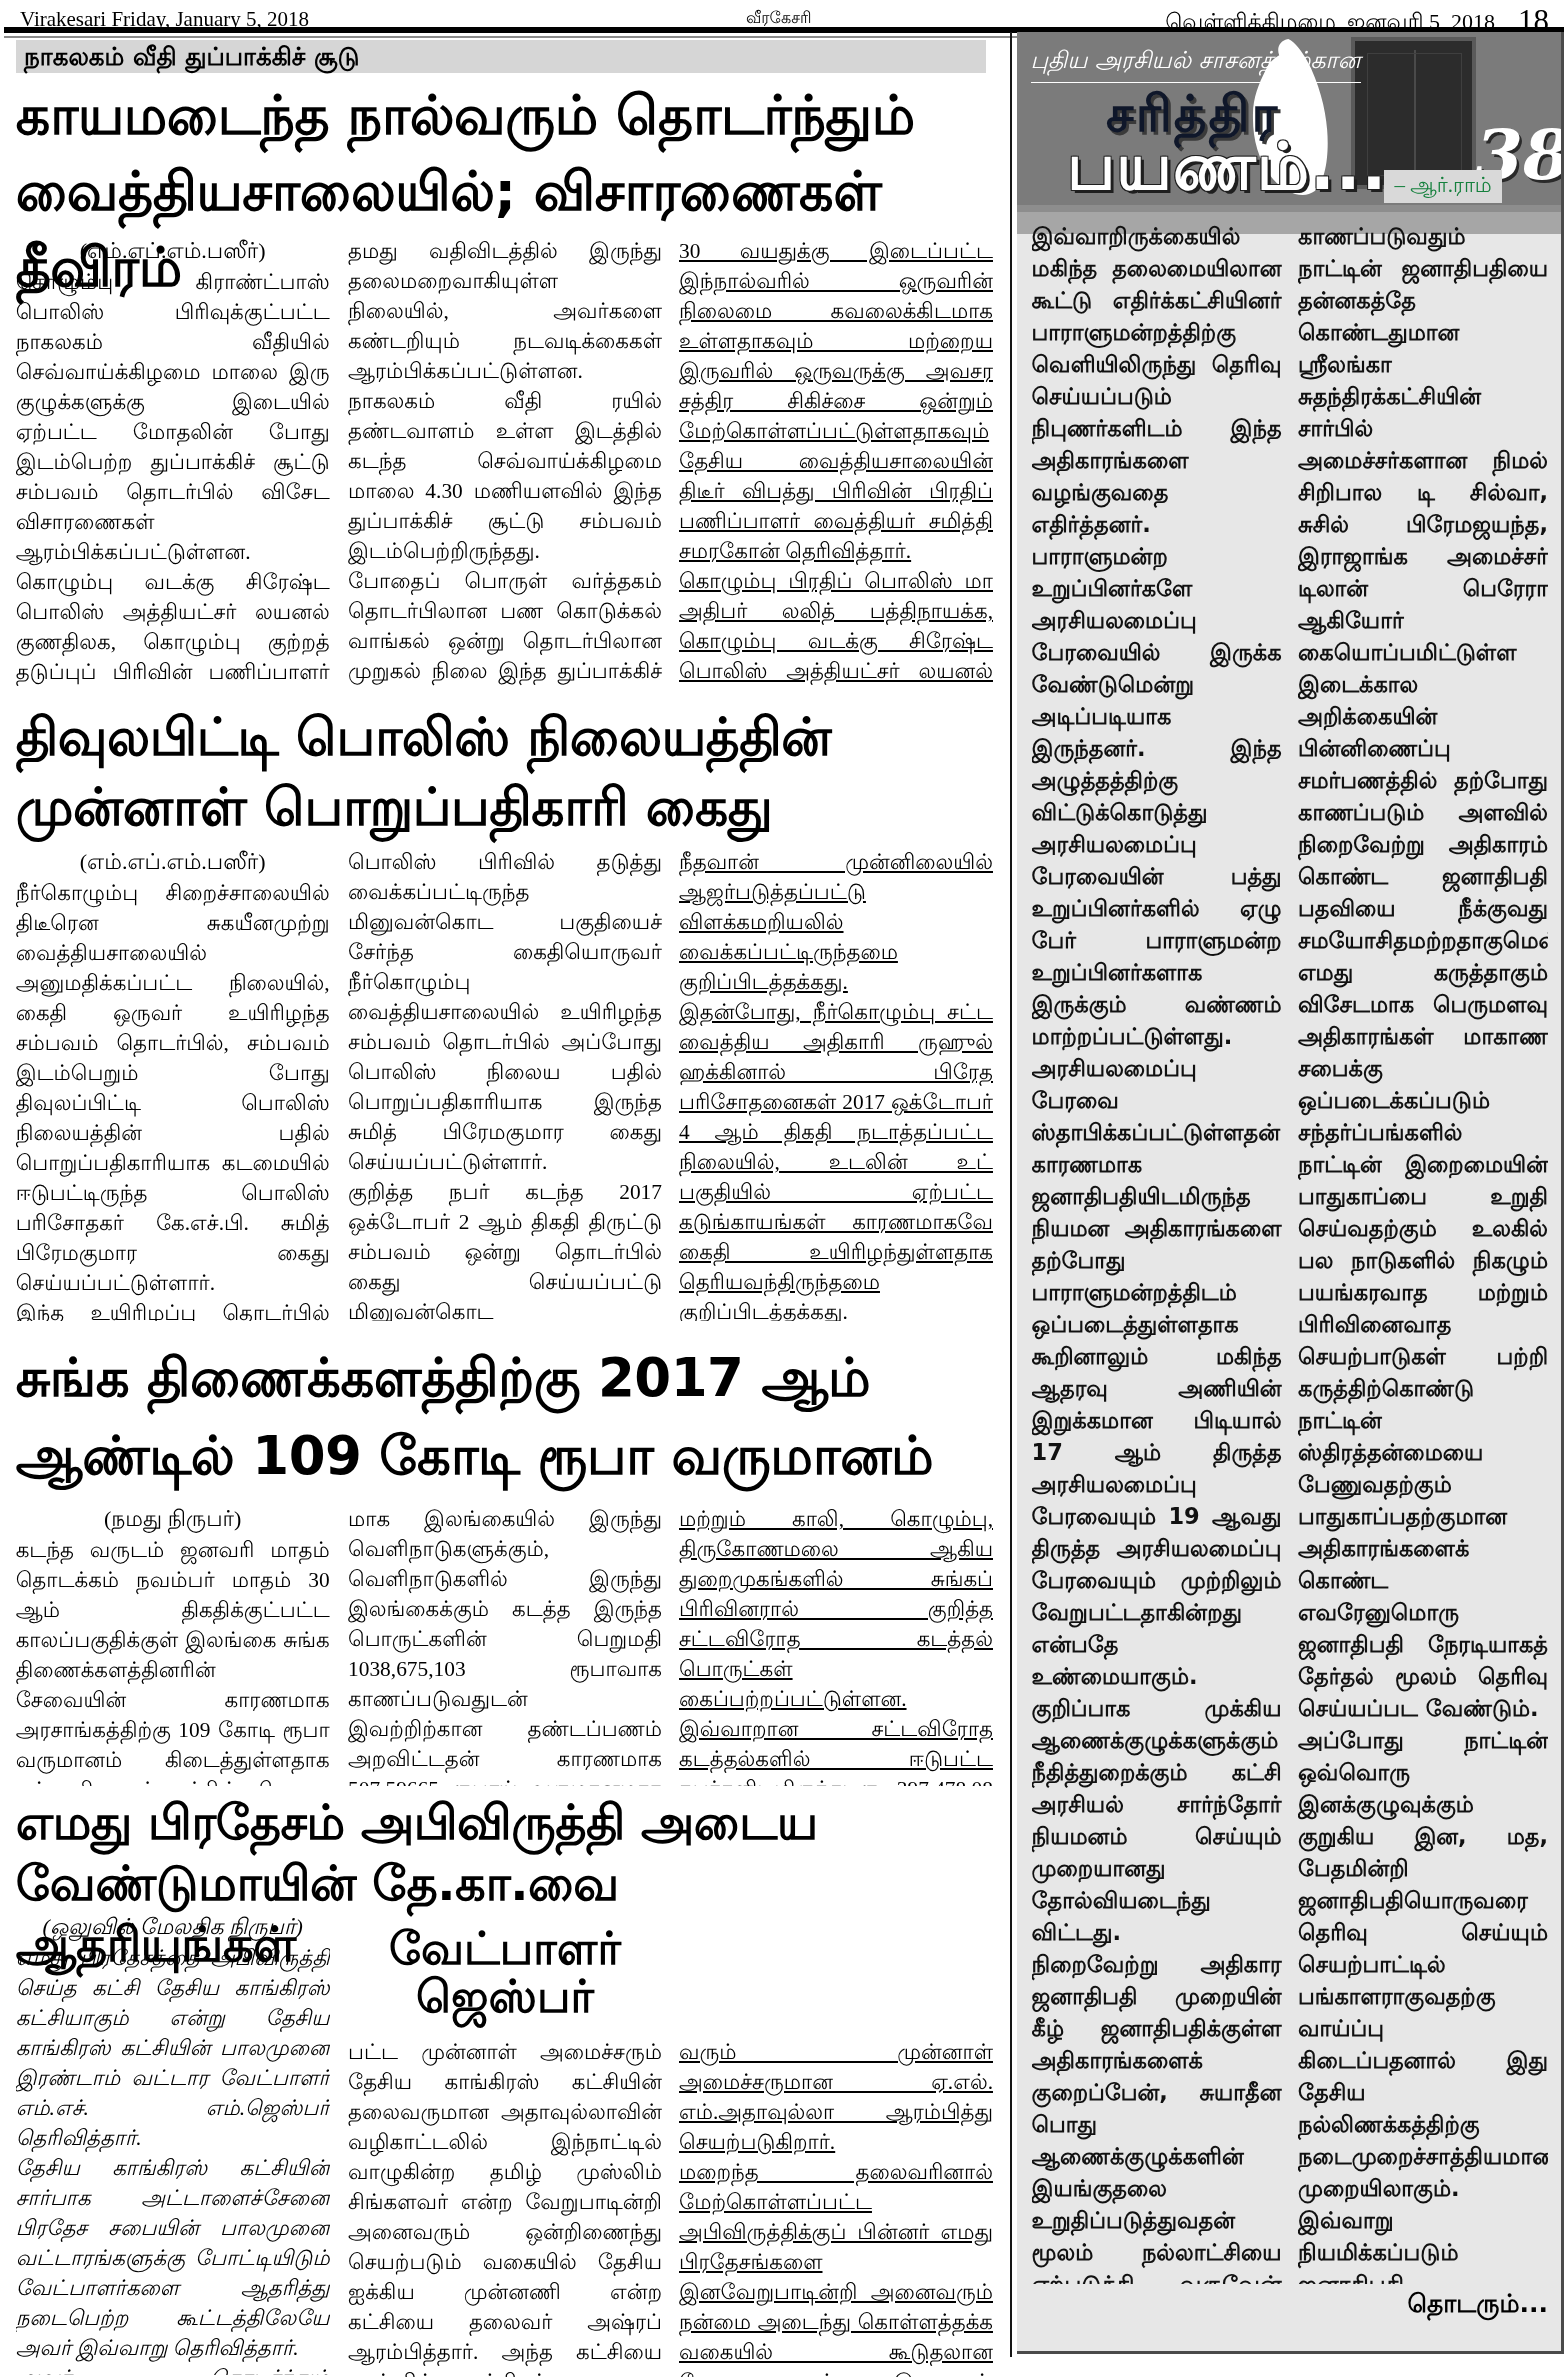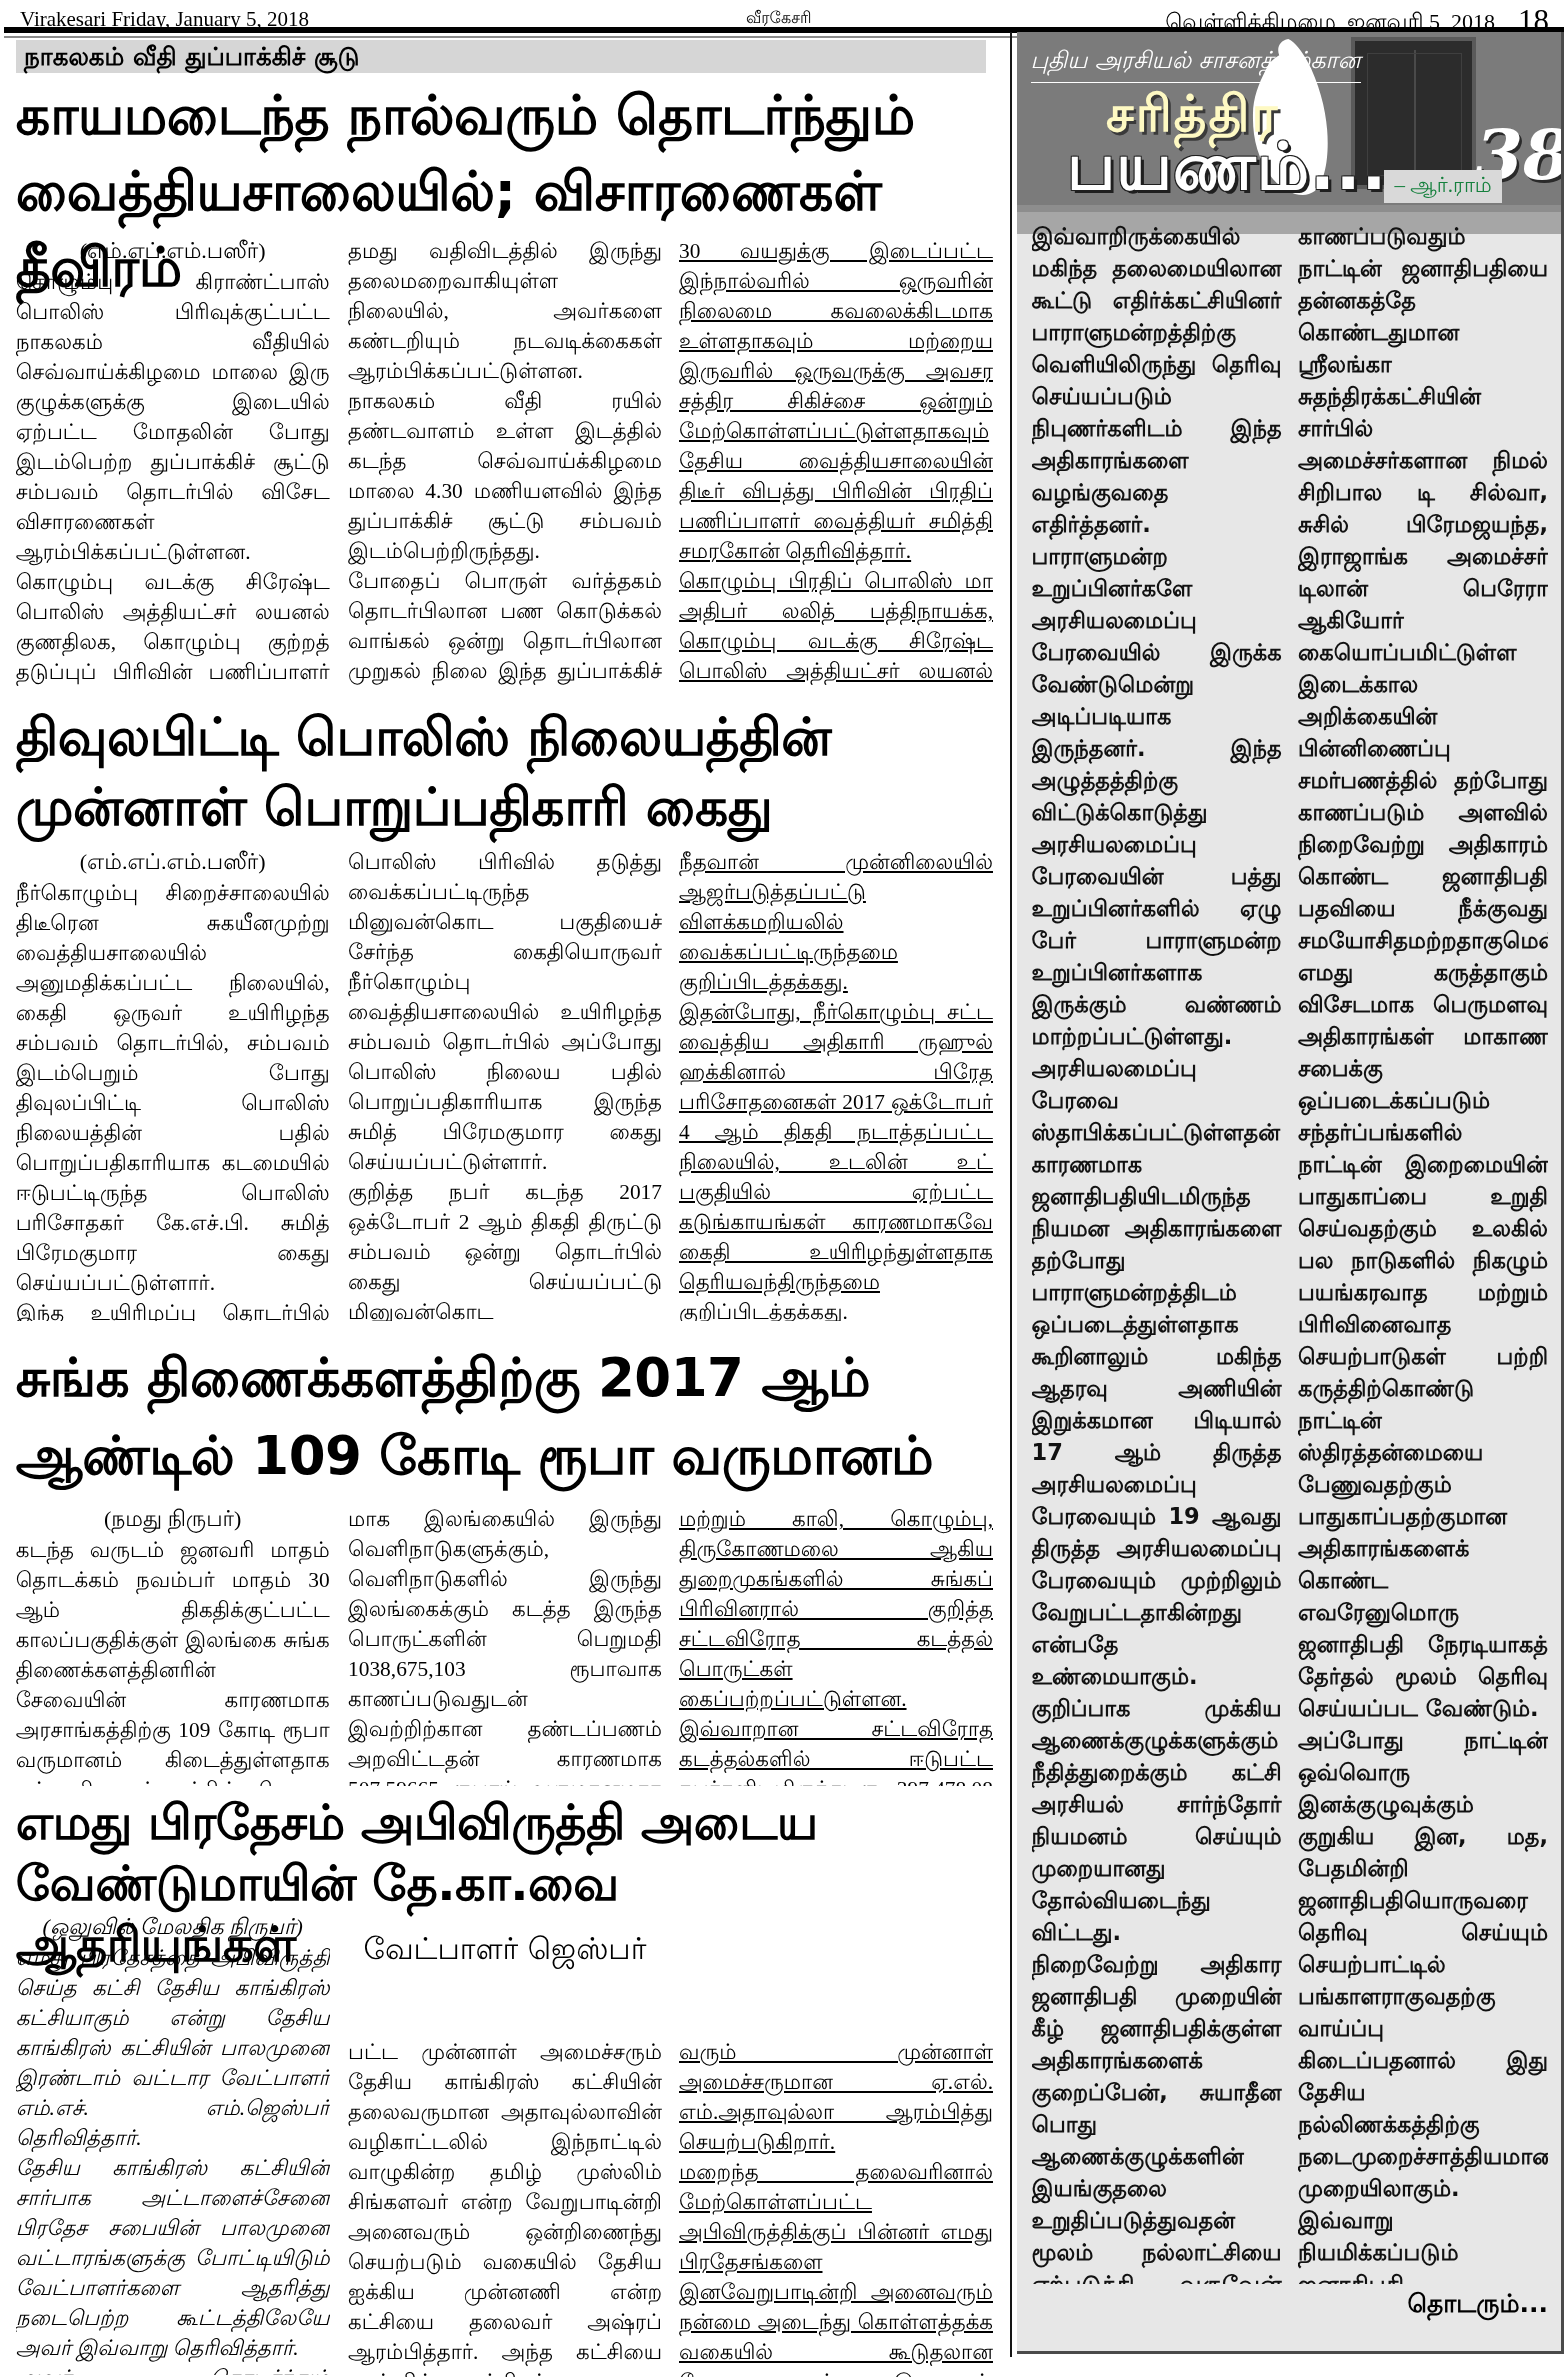--- a/index.html
+++ b/index.html
@@ -33,41 +33,41 @@
        overflow:hidden;font-family:"Liberation Serif",serif;}
   .col .body{white-space:pre-line;}
   .byline{text-align:center;font-size:22px;line-height:29px;margin-bottom:2.1px;}
   .a1{top:236px;height:451px;}
   .a2{top:847px;height:474px;}
   .a3{top:1504px;height:282px;}
   .a4c1{top:1912px;height:463px;font-style:italic;}
   .a4c23{top:1998px;height:377px;margin-top:39px;}
   .cL{left:15.7px;} .cM{left:348px;} .cR{left:679px;text-decoration:underline;}
   .subhead4{left:348px;top:1925px;width:314px;text-align:center;
-            font-family:"DejaVu Sans",sans-serif;font-weight:normal;font-size:30px;line-height:48px;}
+            font-family:"DejaVu Sans",sans-serif;font-weight:bold;font-size:45px;line-height:48px;}
 
   
   .vdivider{left:1010px;top:32px;width:2.1px;height:2325px;background:#161616;}
 
   
   .serial{left:1017px;top:32px;width:547px;height:2322px;background:#e7e7e7;
           border-right:3.1px solid #4a4a4a;border-bottom:3.1px solid #4a4a4a;box-sizing:border-box;}
   .serial-hd{position:absolute;left:0;top:0;width:100%;height:202px;background:#7b7b7b;overflow:hidden;}
   .step1{position:absolute;left:0;bottom:0;width:100%;height:22px;background:#a6a6a6;}
   .step2{position:absolute;left:0;bottom:22px;width:100%;height:7.3px;background:#8d8d8d;}
   .door{position:absolute;left:334px;top:5.2px;width:125px;height:152px;background:#2c2c2c;
         border:4.2px solid #5a5a5a;box-sizing:border-box;}
   .door:before{content:"";position:absolute;left:50%;top:6%;width:2.1px;height:88%;background:#4a4a4a;}
   .door:after{content:"";position:absolute;left:10%;top:8%;width:80%;height:84%;
               border:1.6px solid #3f3f3f;}
   .mapwrap{position:absolute;left:213px;top:6.3px;width:115px;height:160px;transform:rotate(6deg);}
   .serial-kicker{position:absolute;left:13.6px;top:13.6px;color:#fff;font-style:italic;
                  font-family:"DejaVu Sans",sans-serif;font-size:23.5px;
                  border-bottom:1.6px solid #fff;padding-bottom:5.2px;}
-  .serial-t1{position:absolute;left:89px;top:53px;color:#fef9c3;font-family:"DejaVu Sans",sans-serif;
+  .serial-t1{position:absolute;left:89px;top:53px;color:#0f172a;font-family:"DejaVu Sans",sans-serif;
              font-weight:bold;font-size:50px;letter-spacing:2.1px;text-shadow:2.6px 2.6px 0 #3a3a3a;}
   .serial-t2{position:absolute;left:50px;top:97px;color:#fff;font-family:"DejaVu Sans",sans-serif;
              font-weight:bold;font-size:65px;letter-spacing:1px;
              text-shadow:3.1px 3.1px 0 #1f1f1f,-1px -1px 0 #1f1f1f,1px -1px 0 #1f1f1f,-1px 1px 0 #1f1f1f;}
   .serial-ep{position:absolute;left:458px;top:82px;color:#fff;font-family:"DejaVu Serif",serif;
              font-weight:bold;font-style:italic;font-size:69px;text-shadow:2.6px 2.6px 0 #2a2a2a;}
   .serial-author{position:absolute;left:367px;top:138px;background:#d9d9d9;color:#15803d;
                  font-family:Liberation Serif, serif;font-size:21px;padding:3.1px 10.5px;}
   .scol{position:absolute;top:188px;width:250px;height:2064px;text-align:justify;overflow:hidden;
         font-family:"DejaVu Sans",sans-serif;font-weight:bold;font-size:22.5px;line-height:32px;

